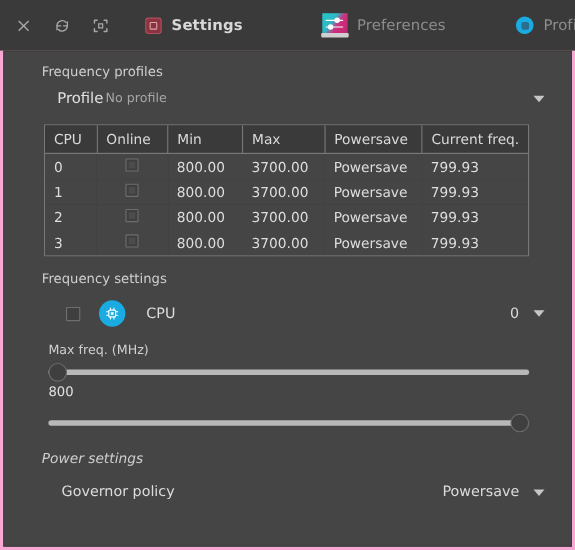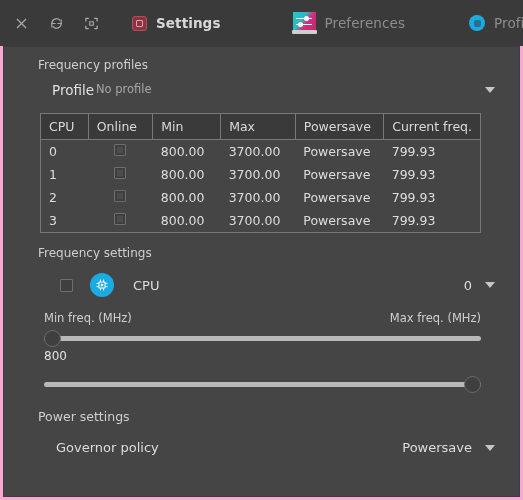--- a/index.html
+++ b/index.html
@@ -324,20 +324,21 @@
   .knob-left { left: 0; }
   .knob-right { right: 0; }
   .val-left { font-size: 12px; color: #e2e2e2; margin-top: 0; }
   .val-right { font-size: 12px; color: #e2e2e2; text-align: right; margin-top: 1px; }
 
   
   .power-title {
     font-size: 12.5px;
     color: #cfcfcf;
     padding: 14px 12px 0 34px;
+    font-style: italic;
   }
   .gov-row {
     display: flex;
     align-items: center;
     justify-content: space-between;
     padding: 16px 20px 0 52px;
   }
   .gov-label { font-size: 13px; color: #dcdcdc; }
   .gov-right { display: flex; align-items: center; gap: 13px; }
   .gov-value { font-size: 13px; color: #dcdcdc; }
@@ -484,21 +485,20 @@
       <span class="cpu-label">CPU</span>
       <span class="cpu-right">
         <span class="cpu-value">0</span>
         <span class="caret"></span>
       </span>
     </div>
 
     <div class="slider-block">
 
       <div class="slider-top-labels">
-        <span>Min freq. (MHz)</span>
         <span>Max freq. (MHz)</span>
       </div>
 
 
       <div class="track">
         <span class="bar"></span>
         <span class="knob knob-left"></span>
       </div>
       <div class="val-left">800</div>
 

